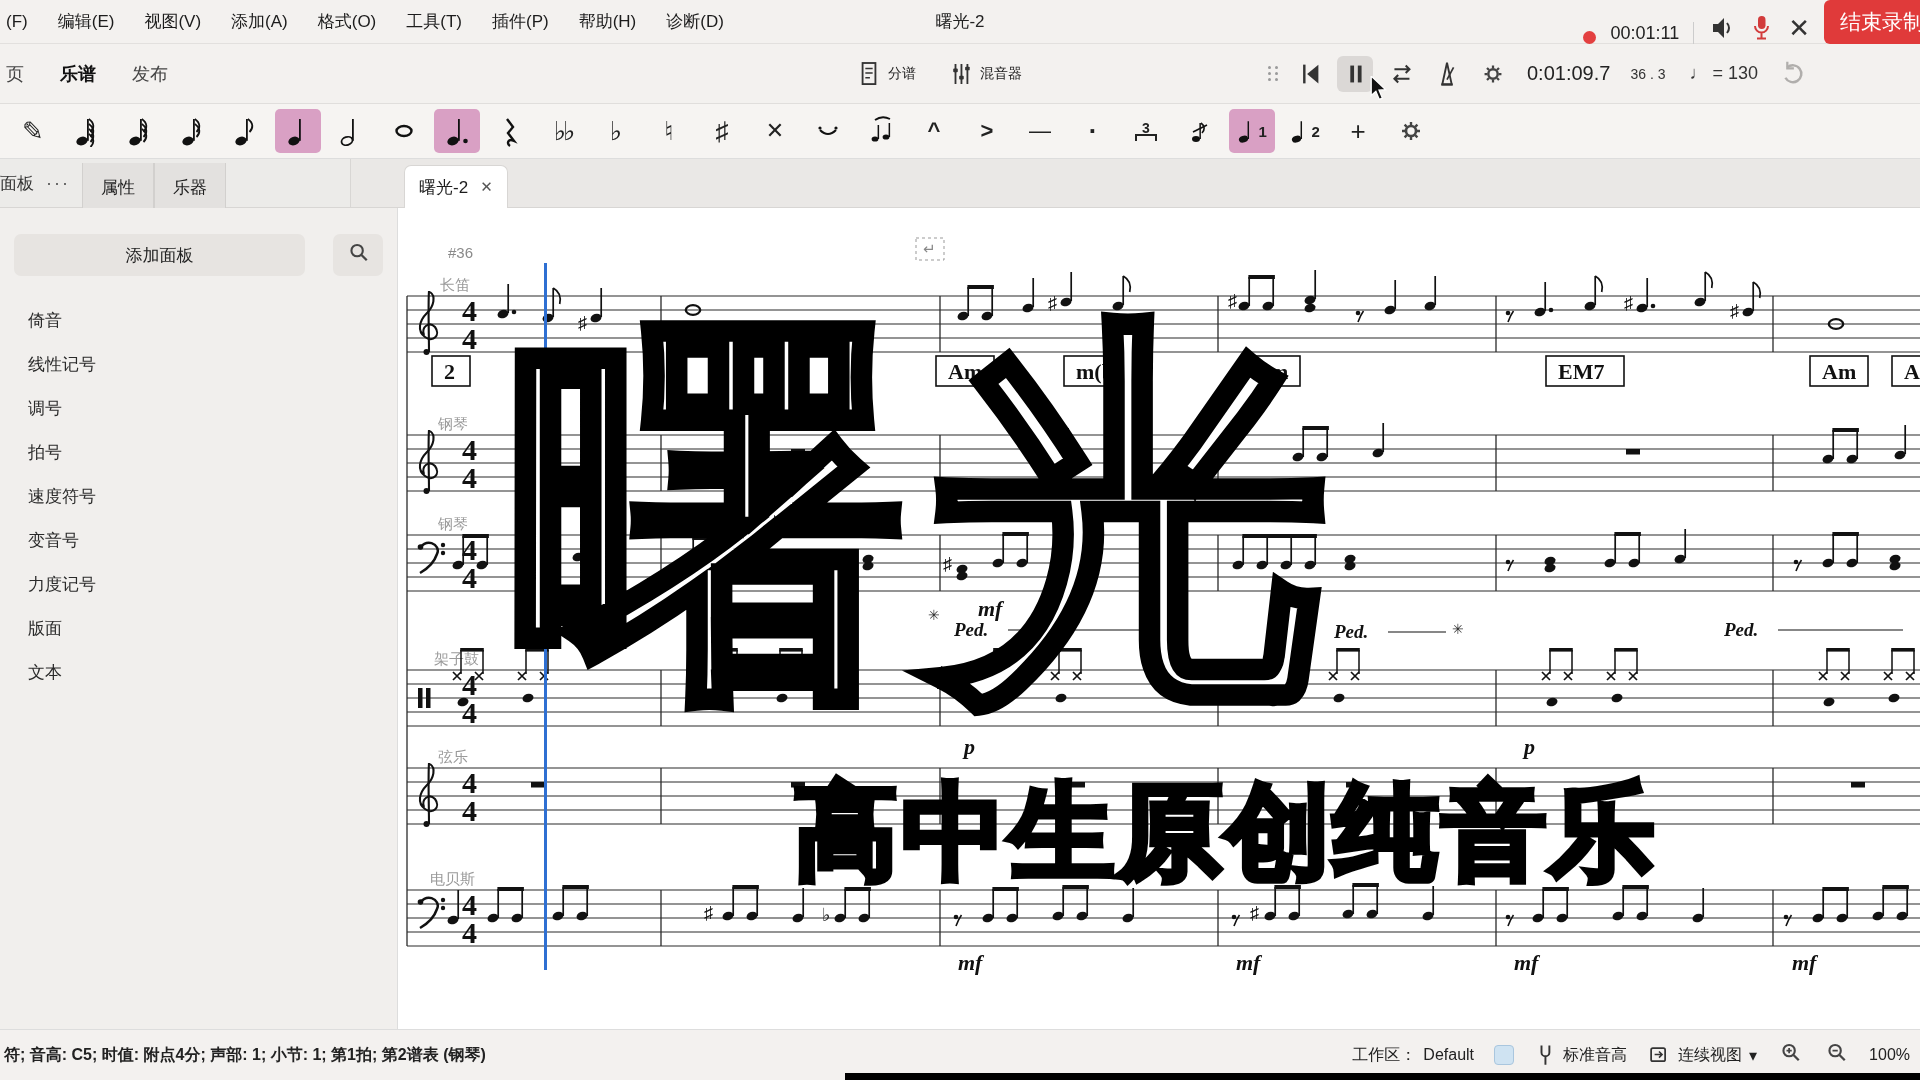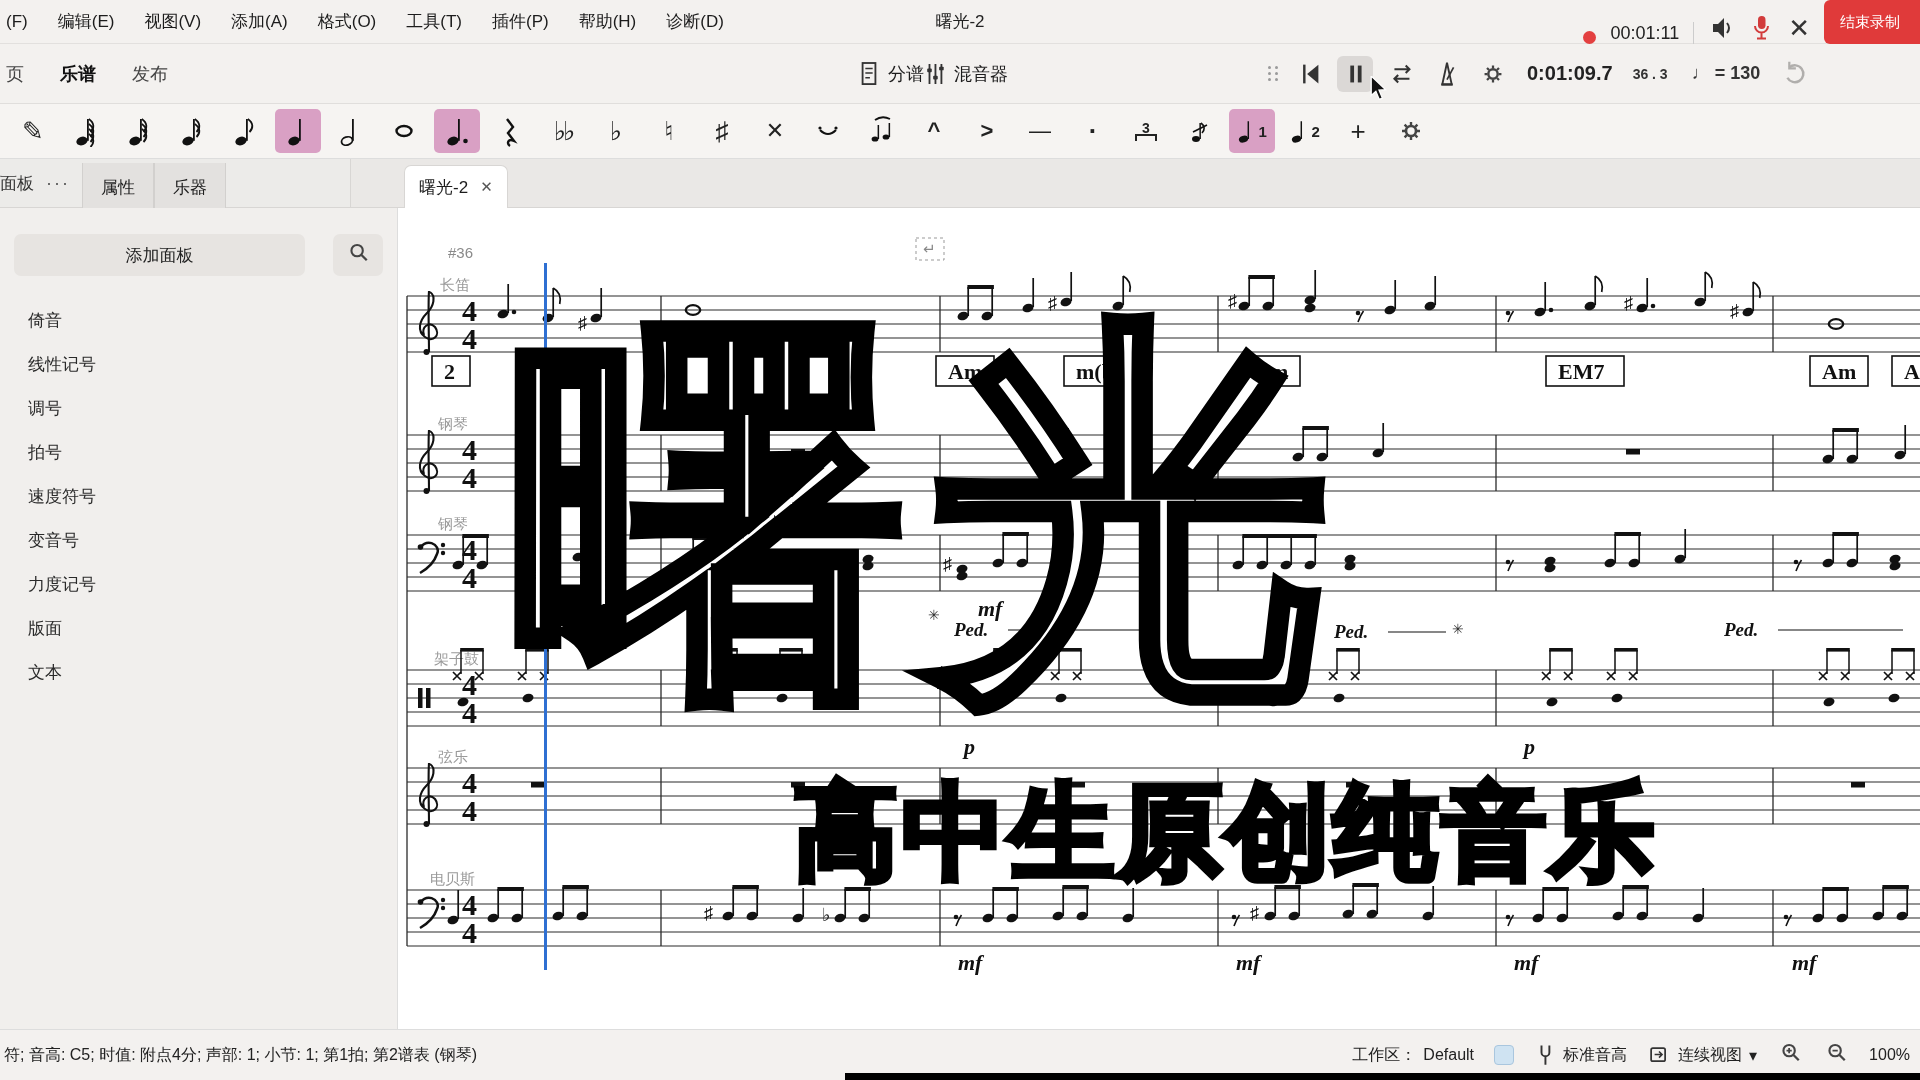--- a/index.html
+++ b/index.html
@@ -9,33 +9,33 @@
   
   #menu { position:absolute; top:0; left:0; right:0; height:44px; background:#f3f1ef;
     border-bottom:1px solid #e2e0de; display:flex; align-items:center; font-size:17px; }
   .menu-item { padding:0 15px; height:100%; display:flex; align-items:center; cursor:default; }
   .menu-item:first-child { padding-left:6px; }
   #win-title { position:absolute; left:50%; transform:translateX(-50%); font-size:17px; color:#222; }
   #menu-right { position:absolute; right:0; top:0; height:44px; display:flex; align-items:flex-end; gap:14px; padding-right:0; }
   .rec-dot { width:13px; height:13px; border-radius:50%; background:#e34040; }
   .rec-time { font-size:18px; color:#222; }
   .vdiv { width:1px; height:22px; background:#ccc; }
-  .end-btn { height:44px; background:#e03a3a; color:#fff; font-size:15px; display:flex; align-items:center;
+  .end-btn { height:44px; background:#e03a3a; color:#fff; font-size:21px; display:flex; align-items:center;
     padding:0 16px; border:none; border-radius:6px 0 0 6px; white-space:nowrap; overflow:hidden; width:96px; }
 
   
   #ribbon { position:absolute; top:44px; left:0; right:0; height:60px; background:#f3f1ef;
     border-bottom:1px solid #e0dedc; }
   .rtabs { position:absolute; left:0; top:0; height:100%; display:flex; align-items:center; font-size:18px; }
   .rtab { padding:0 18px; color:#444; }
   .rtab.cut { padding-left:6px; }
   .rtab.active { color:#111; font-weight:bold; }
-  .center-tools { position:absolute; left:858px; top:0; height:100%; display:flex; align-items:center; font-size:18px; }
+  .center-tools { position:absolute; left:858px; top:0; height:100%; display:flex; align-items:center; gap:34px; font-size:14px; }
   .ct-item { display:flex; align-items:center; gap:8px; }
-  .playbar { position:absolute; left:1268px; right:0; top:0; height:100%; display:flex; align-items:center; gap:10px; overflow:hidden;font-weight:bold; }
+  .playbar { position:absolute; left:1268px; right:0; top:0; height:100%; display:flex; align-items:center; gap:10px; overflow:hidden; }
   .pbtn { width:36px; height:36px; display:flex; align-items:center; justify-content:center; border-radius:6px; }
   .pbtn.active { background:#dbd8d6; }
   .grip { display:grid; grid-template-columns:4px 4px; grid-gap:3px; margin-right:2px; }
   .grip i { width:3px; height:3px; border-radius:50%; background:#9a9a9a; }
   .ptime { font-size:20px; color:#222; margin-left:6px; }
   .ppos { font-size:14px; color:#333; margin-left:10px; }
   .ptempo { font-size:18px; color:#333; margin-left:14px; display:flex; align-items:center; gap:5px; }
 
   
   #ntool { position:absolute; top:104px; left:0; right:0; height:55px; background:#f6f4f2;
@@ -90,21 +90,21 @@
   
   .wm { position:absolute; pointer-events:none; color:#fff; font-weight:bold; z-index:5; white-space:nowrap;
     font-family:"Liberation Sans","DejaVu Sans",sans-serif; }
   #wm-title { left:108px; top:96px; font-size:400px; line-height:1.05; letter-spacing:24px;
     -webkit-text-stroke:9px #000; }
   #wm-sub { left:396px; top:556px; font-size:104px; letter-spacing:4px; -webkit-text-stroke:6px #000; }
 
   
   #status { position:absolute; top:1029px; left:0; right:0; height:51px; background:#f3f1ef;
     border-top:1px solid #ddd; display:flex; align-items:center; font-size:16px; color:#222; }
-  #status-left { margin-left:4px; white-space:nowrap; }
+  #status-left { margin-left:4px; white-space:nowrap;font-weight:bold; }
   #status-right { position:absolute; right:10px; display:flex; align-items:center; gap:20px; }
   .st-item { display:flex; align-items:center; gap:7px; }
   .blue-sq { width:20px; height:20px; border-radius:4px; background:#cfe3f2; border:1px solid #a9c6de; }
   .blackstrip { position:absolute; left:845px; right:0; bottom:0; height:7px; background:#000; z-index:9; }
 
   
   #cursor { position:absolute; left:1368px; top:76px; z-index:50; pointer-events:none; }
 </style>
 </head>
 <body>

